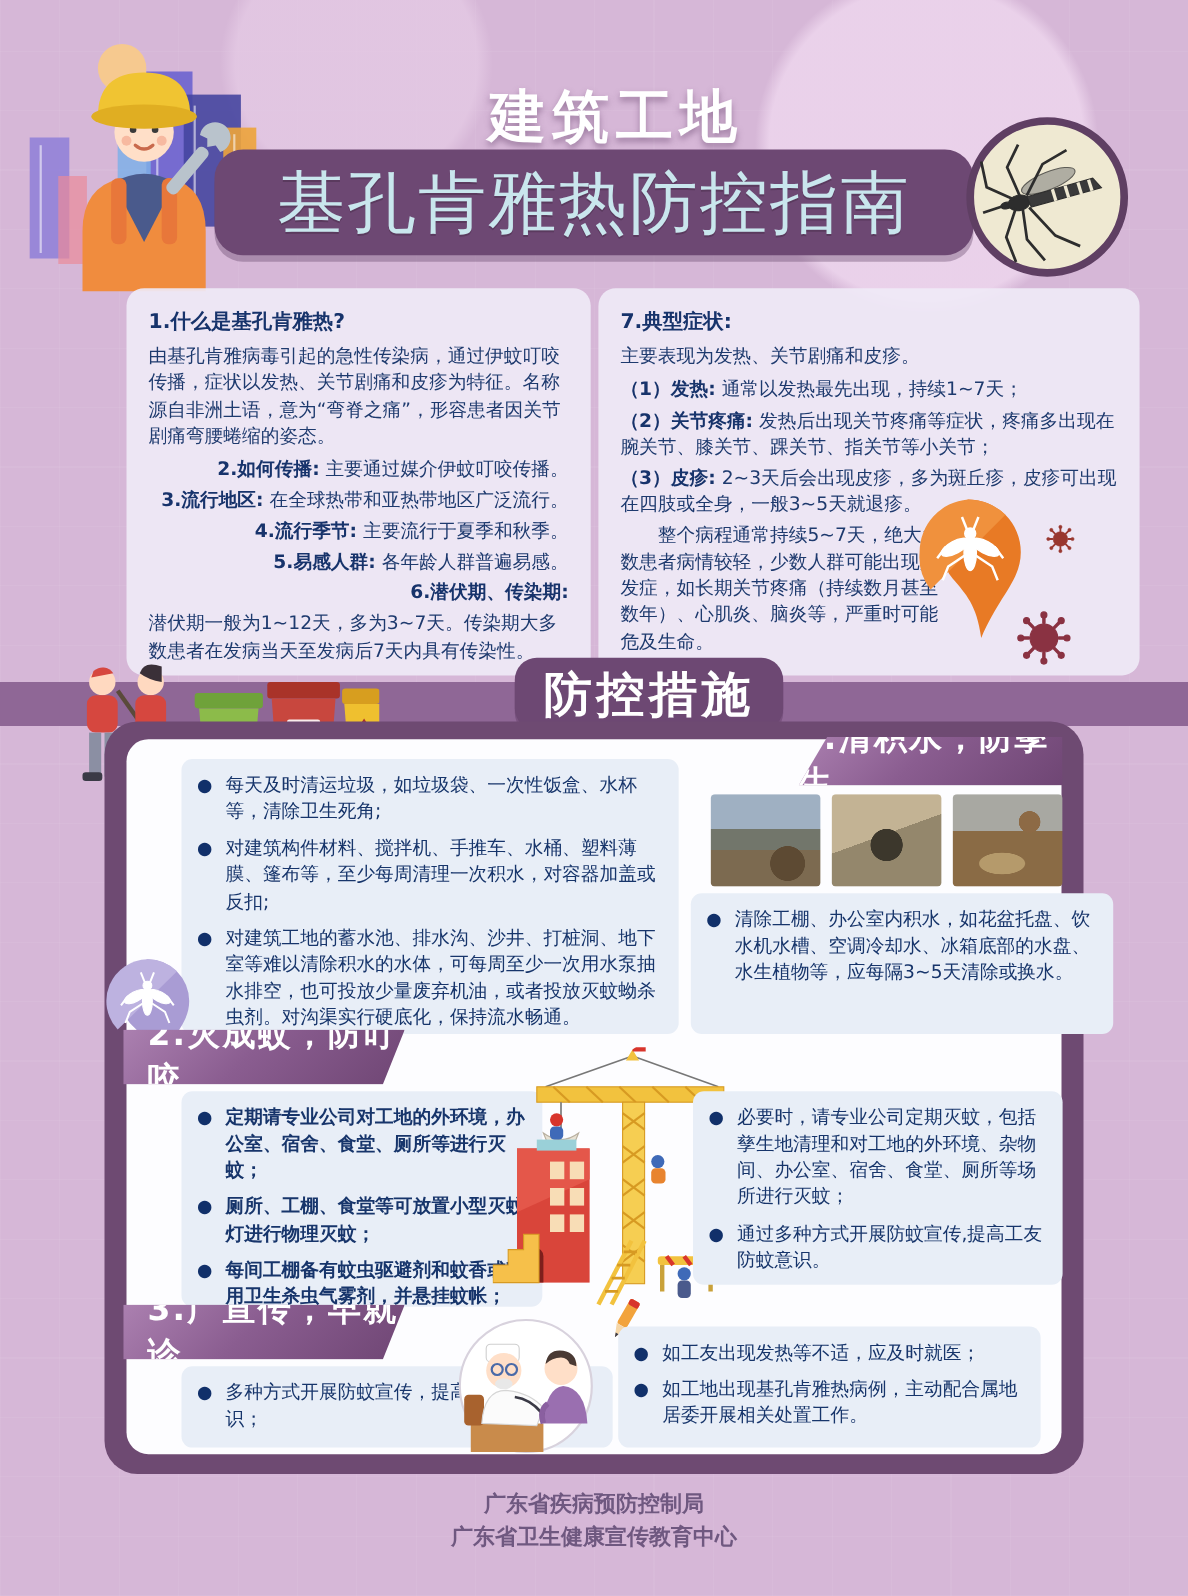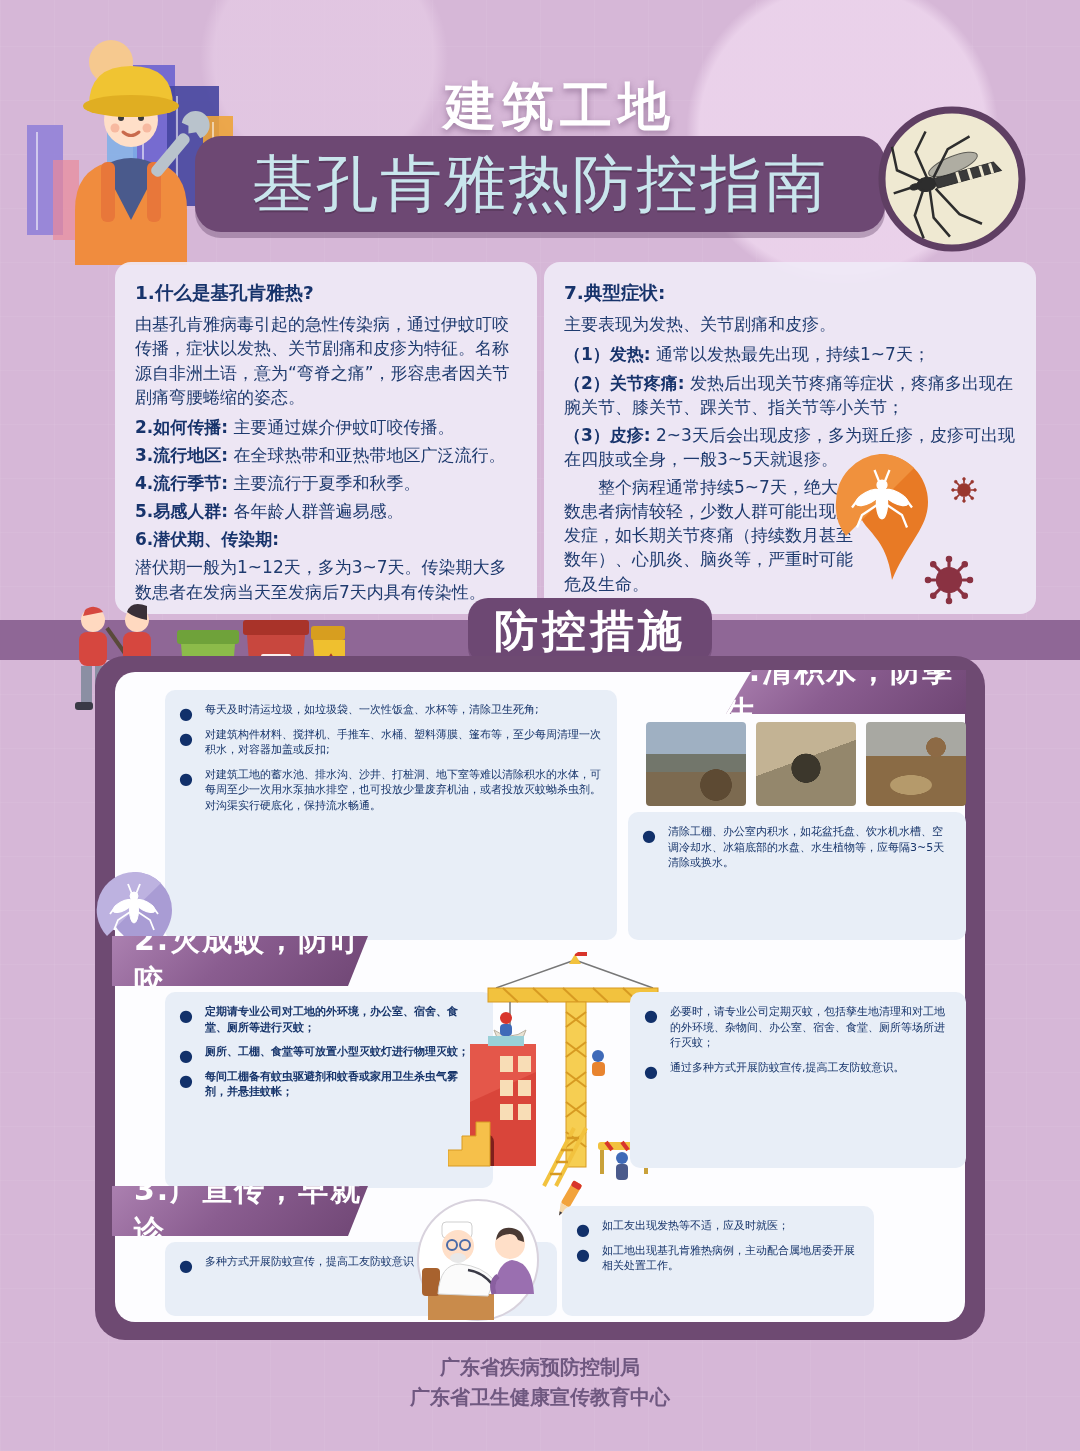--- a/index.html
+++ b/index.html
@@ -35,60 +35,60 @@
   
   .card{
     background:rgba(239,233,246,.92);border-radius:16px;
     padding:18px 20px 14px 20px;box-sizing:border-box;
     font-size:17px;line-height:1.42;color:#1e3a6e;
   }
   .card-left{left:115px;top:262px;width:422px;height:352px;}
   .card-right{left:544px;top:262px;width:492px;height:352px;}
   .card h3{margin:0 0 6px 0;font-size:18.5px;font-weight:bold;color:#17336b;}
   .card p{margin:0 0 6px 0;}
-  .card .item{margin:0 0 4px 0;}
+  .card .item{margin:0 0 4px 0;text-align:right;}
   .card b{color:#17336b;}
   .sym{margin:0 0 4px 0;}
   .course{margin:4px 0 0 0;text-indent:2em;width:300px;}
   
   .bar{left:0;top:620px;width:1080px;height:40px;background:#8f6796;}
   .measures-bubble{
     left:468px;top:598px;height:66px;padding:0 26px;background:#6d4873;border-radius:20px;
     display:flex;align-items:center;justify-content:center;box-shadow:0 4px 0 rgba(90,56,94,.4);font-family:Liberation Mono, monospace;
   }
   .measures-bubble span{font-size:44px;font-weight:bold;color:#ffffff;letter-spacing:4px;}
   
   .frame{left:95px;top:656px;width:890px;height:684px;background:#6e4a72;border-radius:30px;}
   .panel{left:115px;top:672px;width:850px;height:650px;background:#fdfdff;border-radius:20px;}
   .bullet-box{
     background:#e8eef7;border-radius:10px;box-sizing:border-box;
-    padding:12px 14px;font-size:11px;line-height:1.42;color:#17356b;
+    padding:12px 14px;font-size:17px;line-height:1.42;color:#17356b;
   }
   .bullet-box ul{list-style:none;margin:0;padding:0;}
   .bullet-box li{position:relative;padding-left:26px;margin-bottom:9px;}
   .bullet-box li:last-child{margin-bottom:0;}
   .bullet-box li::before{content:"●";position:absolute;left:0;top:1px;font-size:16px;color:#11306a;}
   .sec-banner{
     background:linear-gradient(135deg,#ab80b0 0%,#8a5d90 45%,#6f4674 100%);
     color:#ffffff;font-weight:bold;font-size:30px;letter-spacing:2px;
     display:flex;align-items:center;box-sizing:border-box;
     box-shadow:0 4px 8px rgba(90,56,94,.35);
   }
   .banner1{left:726px;top:670px;width:240px;height:44px;justify-content:center;
     clip-path:polygon(26px 0,100% 0,100% 100%,0 100%);}
   .banner2{left:112px;top:936px;width:256px;height:50px;padding-left:22px;
     clip-path:polygon(0 0,100% 0,calc(100% - 20px) 100%,0 100%);}
   .banner3{left:112px;top:1186px;width:256px;height:50px;padding-left:22px;
     clip-path:polygon(0 0,100% 0,calc(100% - 20px) 100%,0 100%);}
   .box-s1-left{left:165px;top:690px;width:452px;height:250px;}
-  .box-s1-right{left:628px;top:812px;width:338px;height:128px;}
+  .box-s1-right{left:628px;top:812px;width:384px;height:128px;}
   .box-s2-left{left:165px;top:992px;width:328px;height:196px;font-weight:bold;}
   .box-s2-right{left:630px;top:992px;width:336px;height:176px;}
   .box-s3-left{left:165px;top:1242px;width:392px;height:74px;}
-  .box-s3-right{left:562px;top:1206px;width:312px;height:110px;}
+  .box-s3-right{left:562px;top:1206px;width:384px;height:110px;}
   .photos{left:646px;top:722px;width:320px;display:flex;gap:10px;}
   .photo{width:100px;height:84px;border-radius:4px;}
   .photo1{background:
     radial-gradient(circle 26px at 70% 75%, #5d4a33 0 60%, transparent 62%),
     linear-gradient(180deg,#9fb0c2 0 38%,#72766b 38% 60%,#7c6a50 60% 100%);}
   .photo2{background:
     radial-gradient(circle 24px at 50% 55%, #3c372c 0 60%, transparent 62%),
     linear-gradient(160deg,#c3b394 0 45%,#94876c 45% 100%);}
   .photo3{background:
     radial-gradient(ellipse 34px 16px at 45% 75%, #b59a6b 0 60%, transparent 63%),

